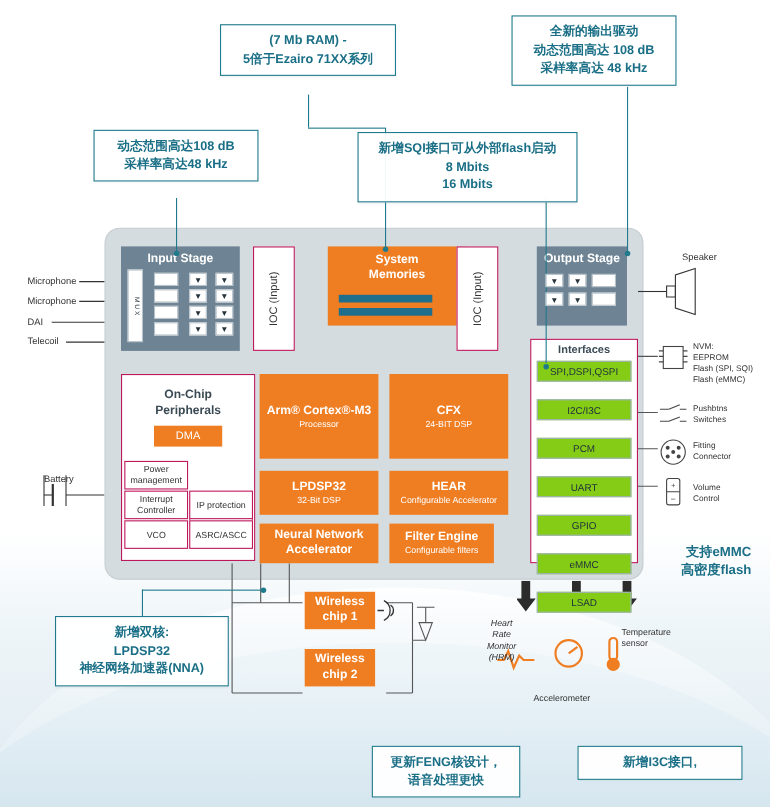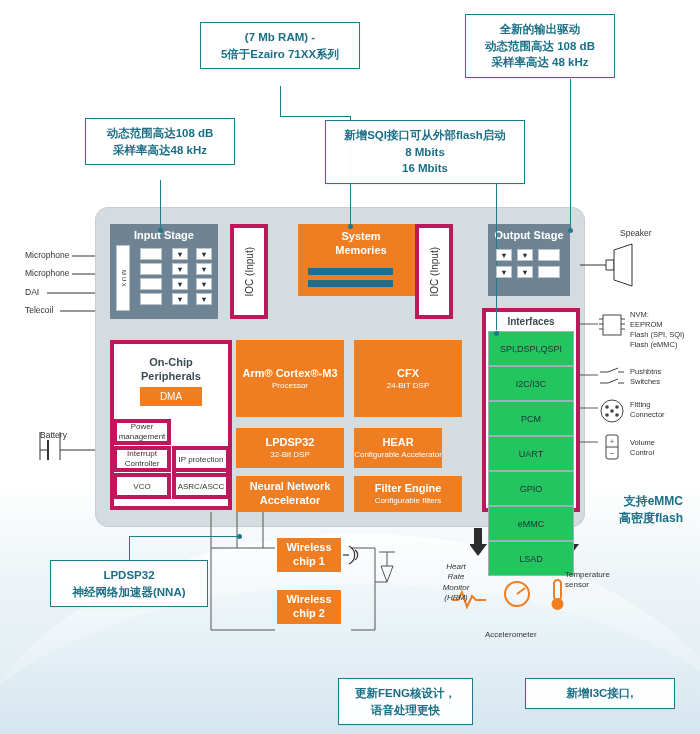--- a/index.html
+++ b/index.html
@@ -42,39 +42,39 @@
   .dot{ position:absolute; width:5px; height:5px; border-radius:50%; background:#1f7a8c; z-index:6; }
 
   
   .chip{
     position:absolute; left:95px; top:207px; width:490px; height:320px;
     background:#d5dce0; border-radius:14px; z-index:3;
     box-shadow:inset 0 0 0 1px #c7ced3;
   }
   .blk{ position:absolute; z-index:4; font-size:9px; text-align:center; }
   .orange{ background:#ef7d22; color:#fff; }
-  .white{ background:#ffffff; color:#333; border:4px solid #be185d; }
+  .white{ background:#ffffff; color:#333; border:1px solid #be185d; }
   .steel{ background:#6e8494; color:#fff; }
   .navy{ background:#1e6e8c; }
   .center{ display:flex; align-items:center; justify-content:center; flex-direction:column; }
   .lbl-big{ font-size:11px; font-weight:bold; line-height:1.25; }
   .lbl-sm{ font-size:8px; line-height:1.2; }
 
   .vert{ writing-mode:vertical-rl; transform:rotate(180deg); }
 
   .pin{ position:absolute; font-size:8.5px; color:#333; z-index:5; }
 
   .smallbox{
     position:absolute; background:#fff; border:1px solid #b9c3ca; font-size:7.5px;
     display:flex; align-items:center; justify-content:center; color:#26323a; z-index:5;
   }
   .ifrow{
-    width:86px; height:35px; background:#22c55e; border:1px solid #9fb0bb;
+    width:86px; height:19px; background:#84cc16; border:1px solid #9fb0bb;
     display:flex; align-items:center; justify-content:center;
-    font-size:9px; color:#22323c; margin:0 auto 0 auto;
+    font-size:9px; color:#22323c; margin:0 auto 16px auto;
   }
 </style>
 </head>
 <body>
 
 <div class="bg-wave"></div>
 
 <div class="callout" style="left:85px; top:118px; width:150px;">
   <div>动态范围高达108 dB</div>
   <div>采样率高达48 kHz</div>
@@ -106,20 +106,21 @@
 </div>
 <div class="leader" style="left:570px; top:79px; width:1px; height:150px;"></div>
 <div class="dot" style="left:568px; top:228px;"></div>
 
 <div class="callout" style="left:597px; top:487px; width:94px; border:none; background:transparent; box-shadow:none; font-size:12px; text-align:right;">
   <div>支持eMMC</div>
   <div>高密度flash</div>
 </div>
 
 <div class="callout" style="left:50px; top:560px; width:158px;">
+  <div>新增双核:</div>
   <div>LPDSP32</div>
   <div>神经网络加速器(NNA)</div>
 </div>
 <div class="leader" style="left:129px; top:536px; width:1px; height:24px;"></div>
 <div class="leader" style="left:129px; top:536px; width:110px; height:1px;"></div>
 <div class="dot" style="left:237px; top:534px;"></div>
 
 <div class="callout" style="left:338px; top:678px; width:135px;">
   <div>更新FENG核设计，</div>
   <div>语音处理更快</div>
@@ -248,29 +249,29 @@
   <div class="lbl-sm">Processor</div>
 </div>
 <div class="blk orange center" style="left:354px; top:340px; width:108px; height:77px;">
   <div class="lbl-big">CFX</div>
   <div class="lbl-sm">24-BIT DSP</div>
 </div>
 <div class="blk orange center" style="left:236px; top:428px; width:108px; height:40px;">
   <div class="lbl-big">LPDSP32</div>
   <div class="lbl-sm">32-Bit DSP</div>
 </div>
-<div class="blk orange center" style="left:354px; top:428px; width:88px; height:40px;">
+<div class="blk orange center" style="left:354px; top:428px; width:108px; height:40px;">
   <div class="lbl-big">HEAR</div>
   <div class="lbl-sm">Configurable Accelerator</div>
 </div>
 <div class="blk orange center" style="left:236px; top:476px; width:108px; height:36px;">
   <div class="lbl-big">Neural Network</div>
   <div class="lbl-big">Accelerator</div>
 </div>
-<div class="blk orange center" style="left:354px; top:476px; width:108px; height:36px;">
+<div class="blk orange center" style="left:354px; top:476px; width:95px; height:36px;">
   <div class="lbl-big">Filter Engine</div>
   <div class="lbl-sm">Configurable filters</div>
 </div>
 
 <div class="blk white" style="left:482px; top:308px; width:98px; height:204px; padding-top:4px;">
   <div style="font-size:10px; font-weight:bold; color:#3b4b55; margin-bottom:4px;">Interfaces</div>
   <div class="ifrow">SPI,DSPI,QSPI</div>
   <div class="ifrow">I2C/I3C</div>
   <div class="ifrow">PCM</div>
   <div class="ifrow">UART</div>

